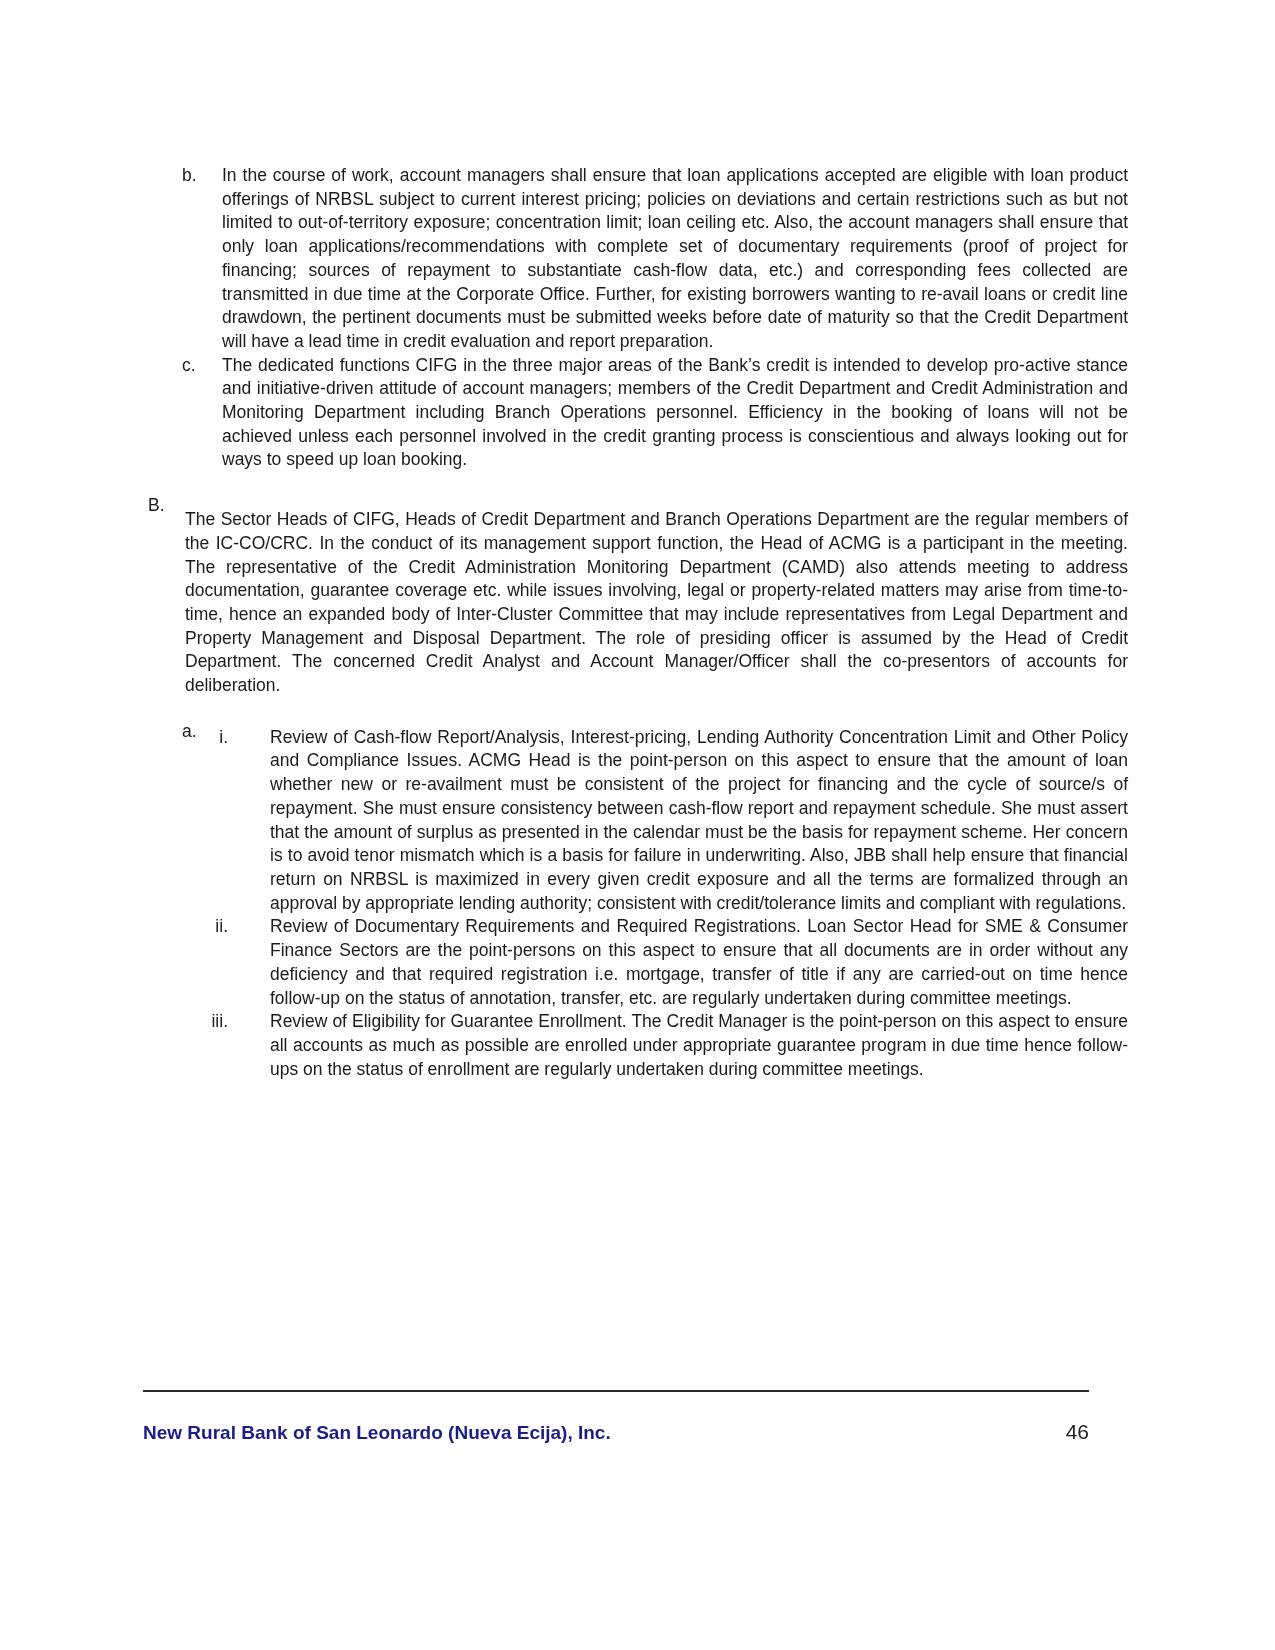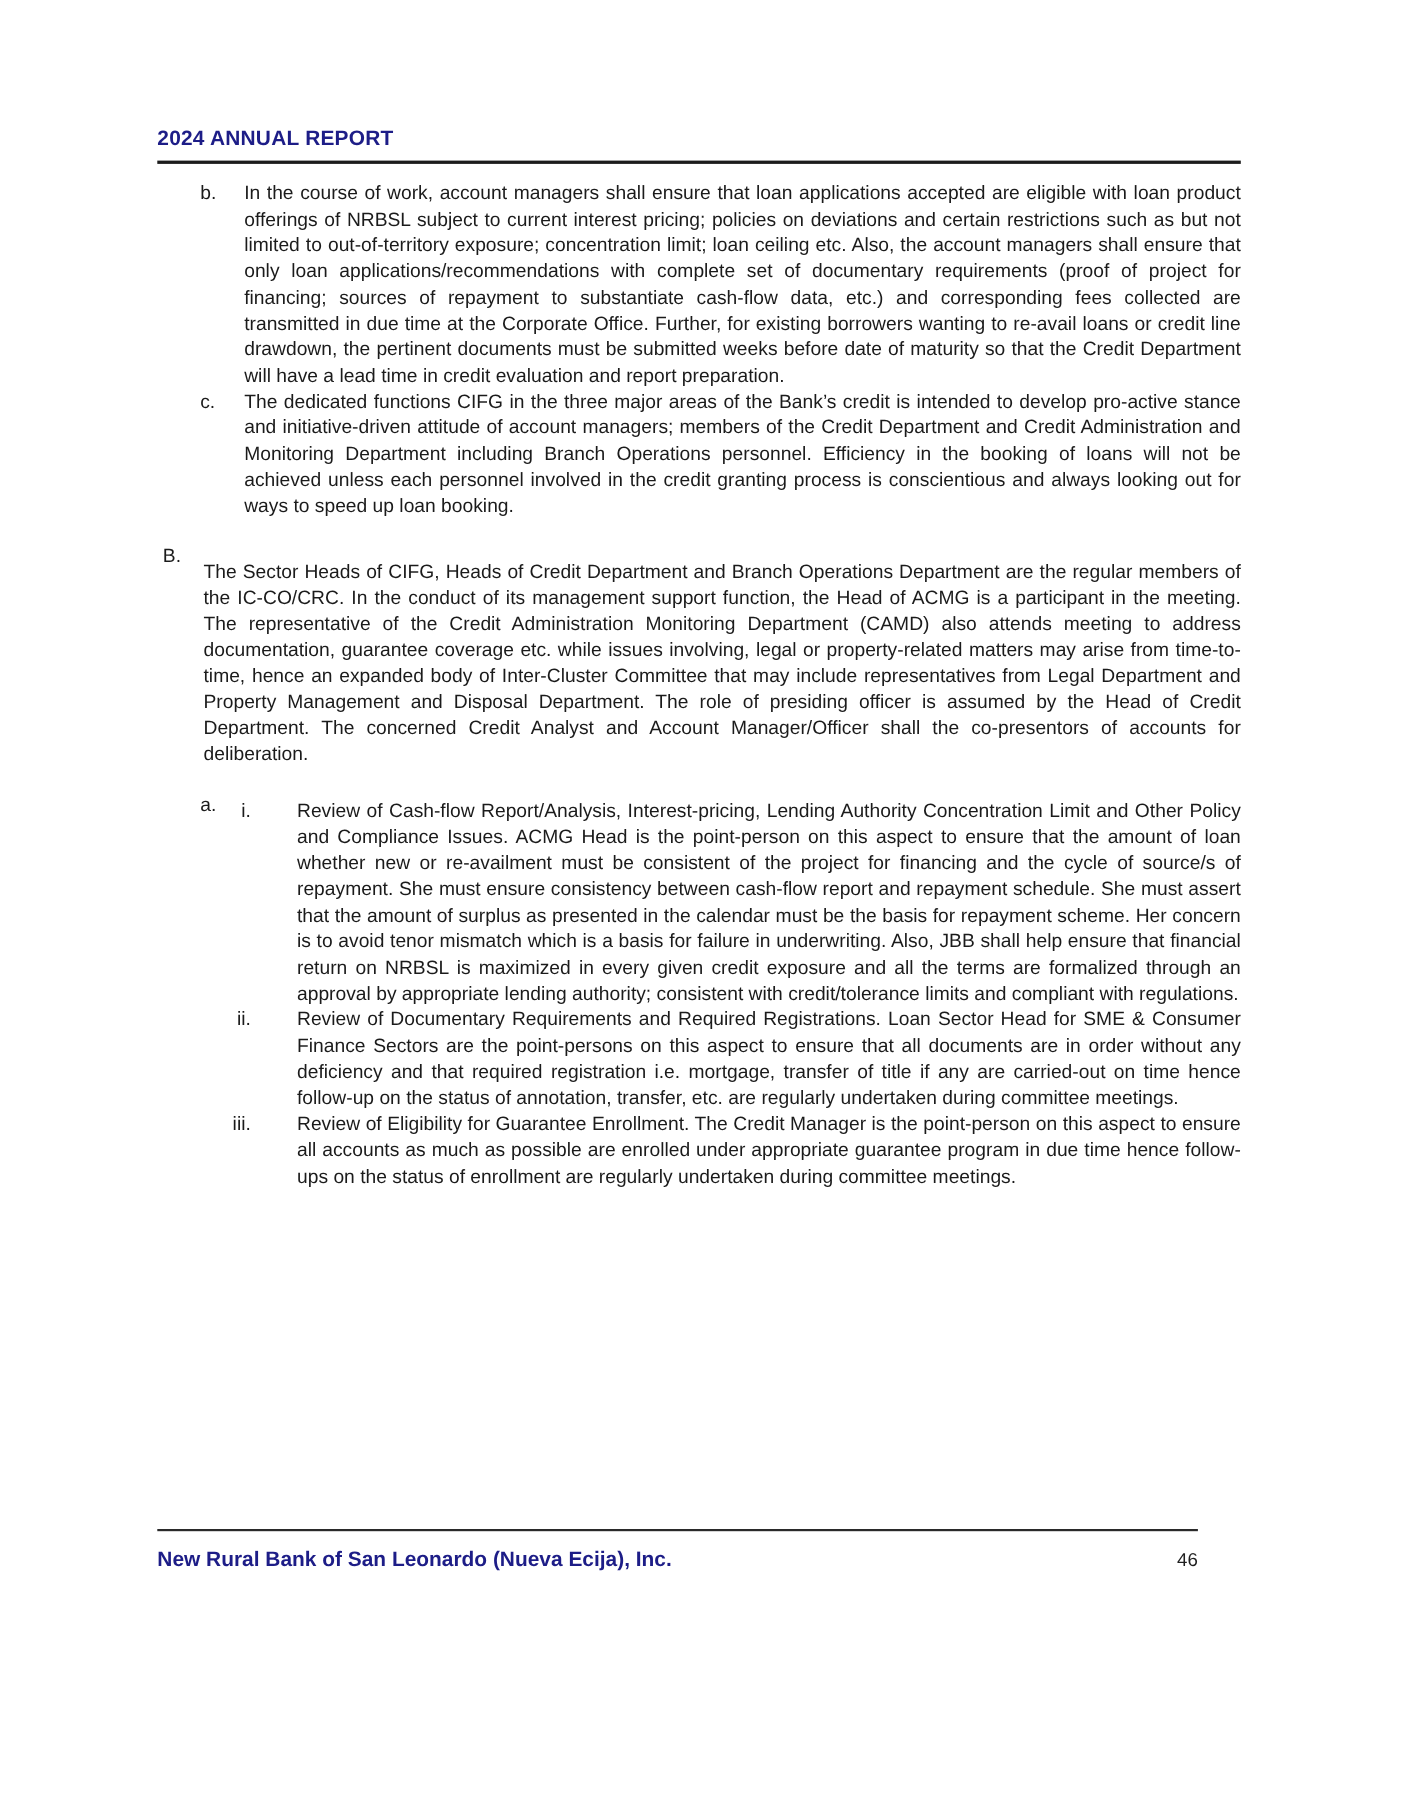--- a/index.html
+++ b/index.html
@@ -23,33 +23,29 @@
   .sec-label { position:absolute; left:5px; top:0; width:35px; }
   .sec-para { margin-left:42px; margin-top:36px; }
   .item-a { position:relative; padding-left:79px; margin-top:22px; }
   .item-a .li-label { left:39px; }
   .roman { margin-top:28px; }
   .roman .li { padding-left:127px; }
   .roman .li-label { left:45px; width:40px; text-align:right; }
   
   .ftr { position:absolute; left:143px; top:1390px; width:946px; }
   .ftr-rule { height:2px; background:#2a2a2a; }
-  .ftr-row { margin-top:16px; display:flex; justify-content:space-between; align-items:baseline; }
+  .ftr-row { margin-top:28px; display:flex; justify-content:space-between; align-items:baseline; }
   .ftr-bank { font-size:19px; font-weight:bold; color:#1d1d87; }
-  .ftr-page { font-size:17px; color:#1f1f1f; }
+  .ftr-page { font-size:21px; color:#1f1f1f; }
 </style>
 </head>
 <body>
 
 <div class="page">
 
-  <div class="hdr">
-    <div class="hdr-title">2024 ANNUAL REPORT</div>
-    <div class="hdr-rule"></div>
-  </div>
 
   <div class="doc">
 
     <ol>
       <li class="li just">
         <span class="li-label">b.</span>
         <span>In the course of work, account managers shall ensure that loan applications accepted are eligible with loan product offerings of NRBSL subject to current interest pricing; policies on deviations and certain restrictions such as but not limited to out-of-territory exposure; concentration limit; loan ceiling etc. Also, the account managers shall ensure that only loan applications/recommendations with complete set of documentary requirements (proof of project for financing; sources of repayment to substantiate cash-flow data, etc.) and corresponding fees collected are transmitted in due time at the Corporate Office. Further, for existing borrowers wanting to re-avail loans or credit line drawdown, the pertinent documents must be submitted weeks before date of maturity so that the Credit Department will have a lead time in credit evaluation and report preparation.</span>
       </li>
       <li class="li just">
         <span class="li-label">c.</span>

